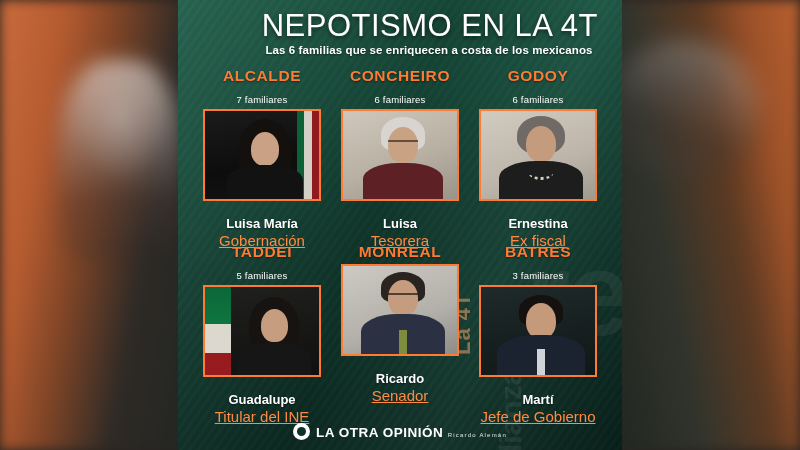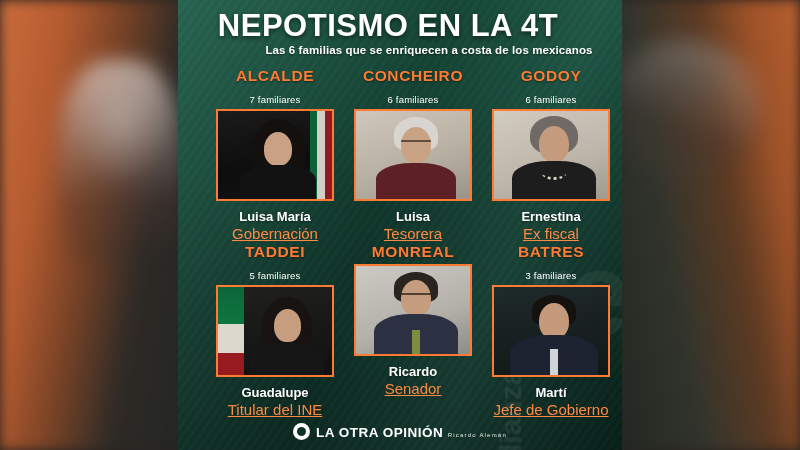--- a/index.html
+++ b/index.html
@@ -112,23 +112,23 @@
     transform-origin: left top;
     white-space: nowrap;
   }
 
   
   .headline {
     position: absolute;
     top: 10px;
     left: 0;
     width: 420px;
-    text-align: center;
+    text-align: right;
     font-size: 31px;
-    font-weight: 700;
+    font-weight: 400;
     color: #ffffff;
     letter-spacing: 0.5px;
     text-shadow: 0 2px 4px rgba(0,0,0,0.5);
     line-height: 1.05;
   }
   .subhead {
     position: absolute;
     top: 44px;
     left: 0;
     width: 502px;
@@ -137,21 +137,21 @@
     font-weight: 700;
     color: #ffffff;
     letter-spacing: 0.1px;
     text-shadow: 0 1px 2px rgba(0,0,0,0.5);
   }
 
   
   .grid {
     position: absolute;
     top: 68px;
-    left: 31px;
+    left: 18px;
     width: 408px;
     display: grid;
     grid-template-columns: repeat(3, 1fr);
     grid-template-rows: repeat(2, 172px);
     column-gap: 6px;
     row-gap: 4px;
   }
   .card {
     position: relative;
     text-align: center;
@@ -179,21 +179,21 @@
     box-sizing: border-box;
     overflow: hidden;
     position: relative;
     background: #2b2b2b;
   }
   .photo {
     position: absolute;
     inset: 0;
   }
   .card-first {
-    margin-top: 9px;
+    margin-top: 16px;
     font-size: 13px;
     font-weight: 700;
     color: #ffffff;
     line-height: 1.05;
     text-shadow: 0 1px 2px rgba(0,0,0,0.45);
   }
   .card-role {
     font-size: 15px;
     font-weight: 400;
     color: #ff8a44;

